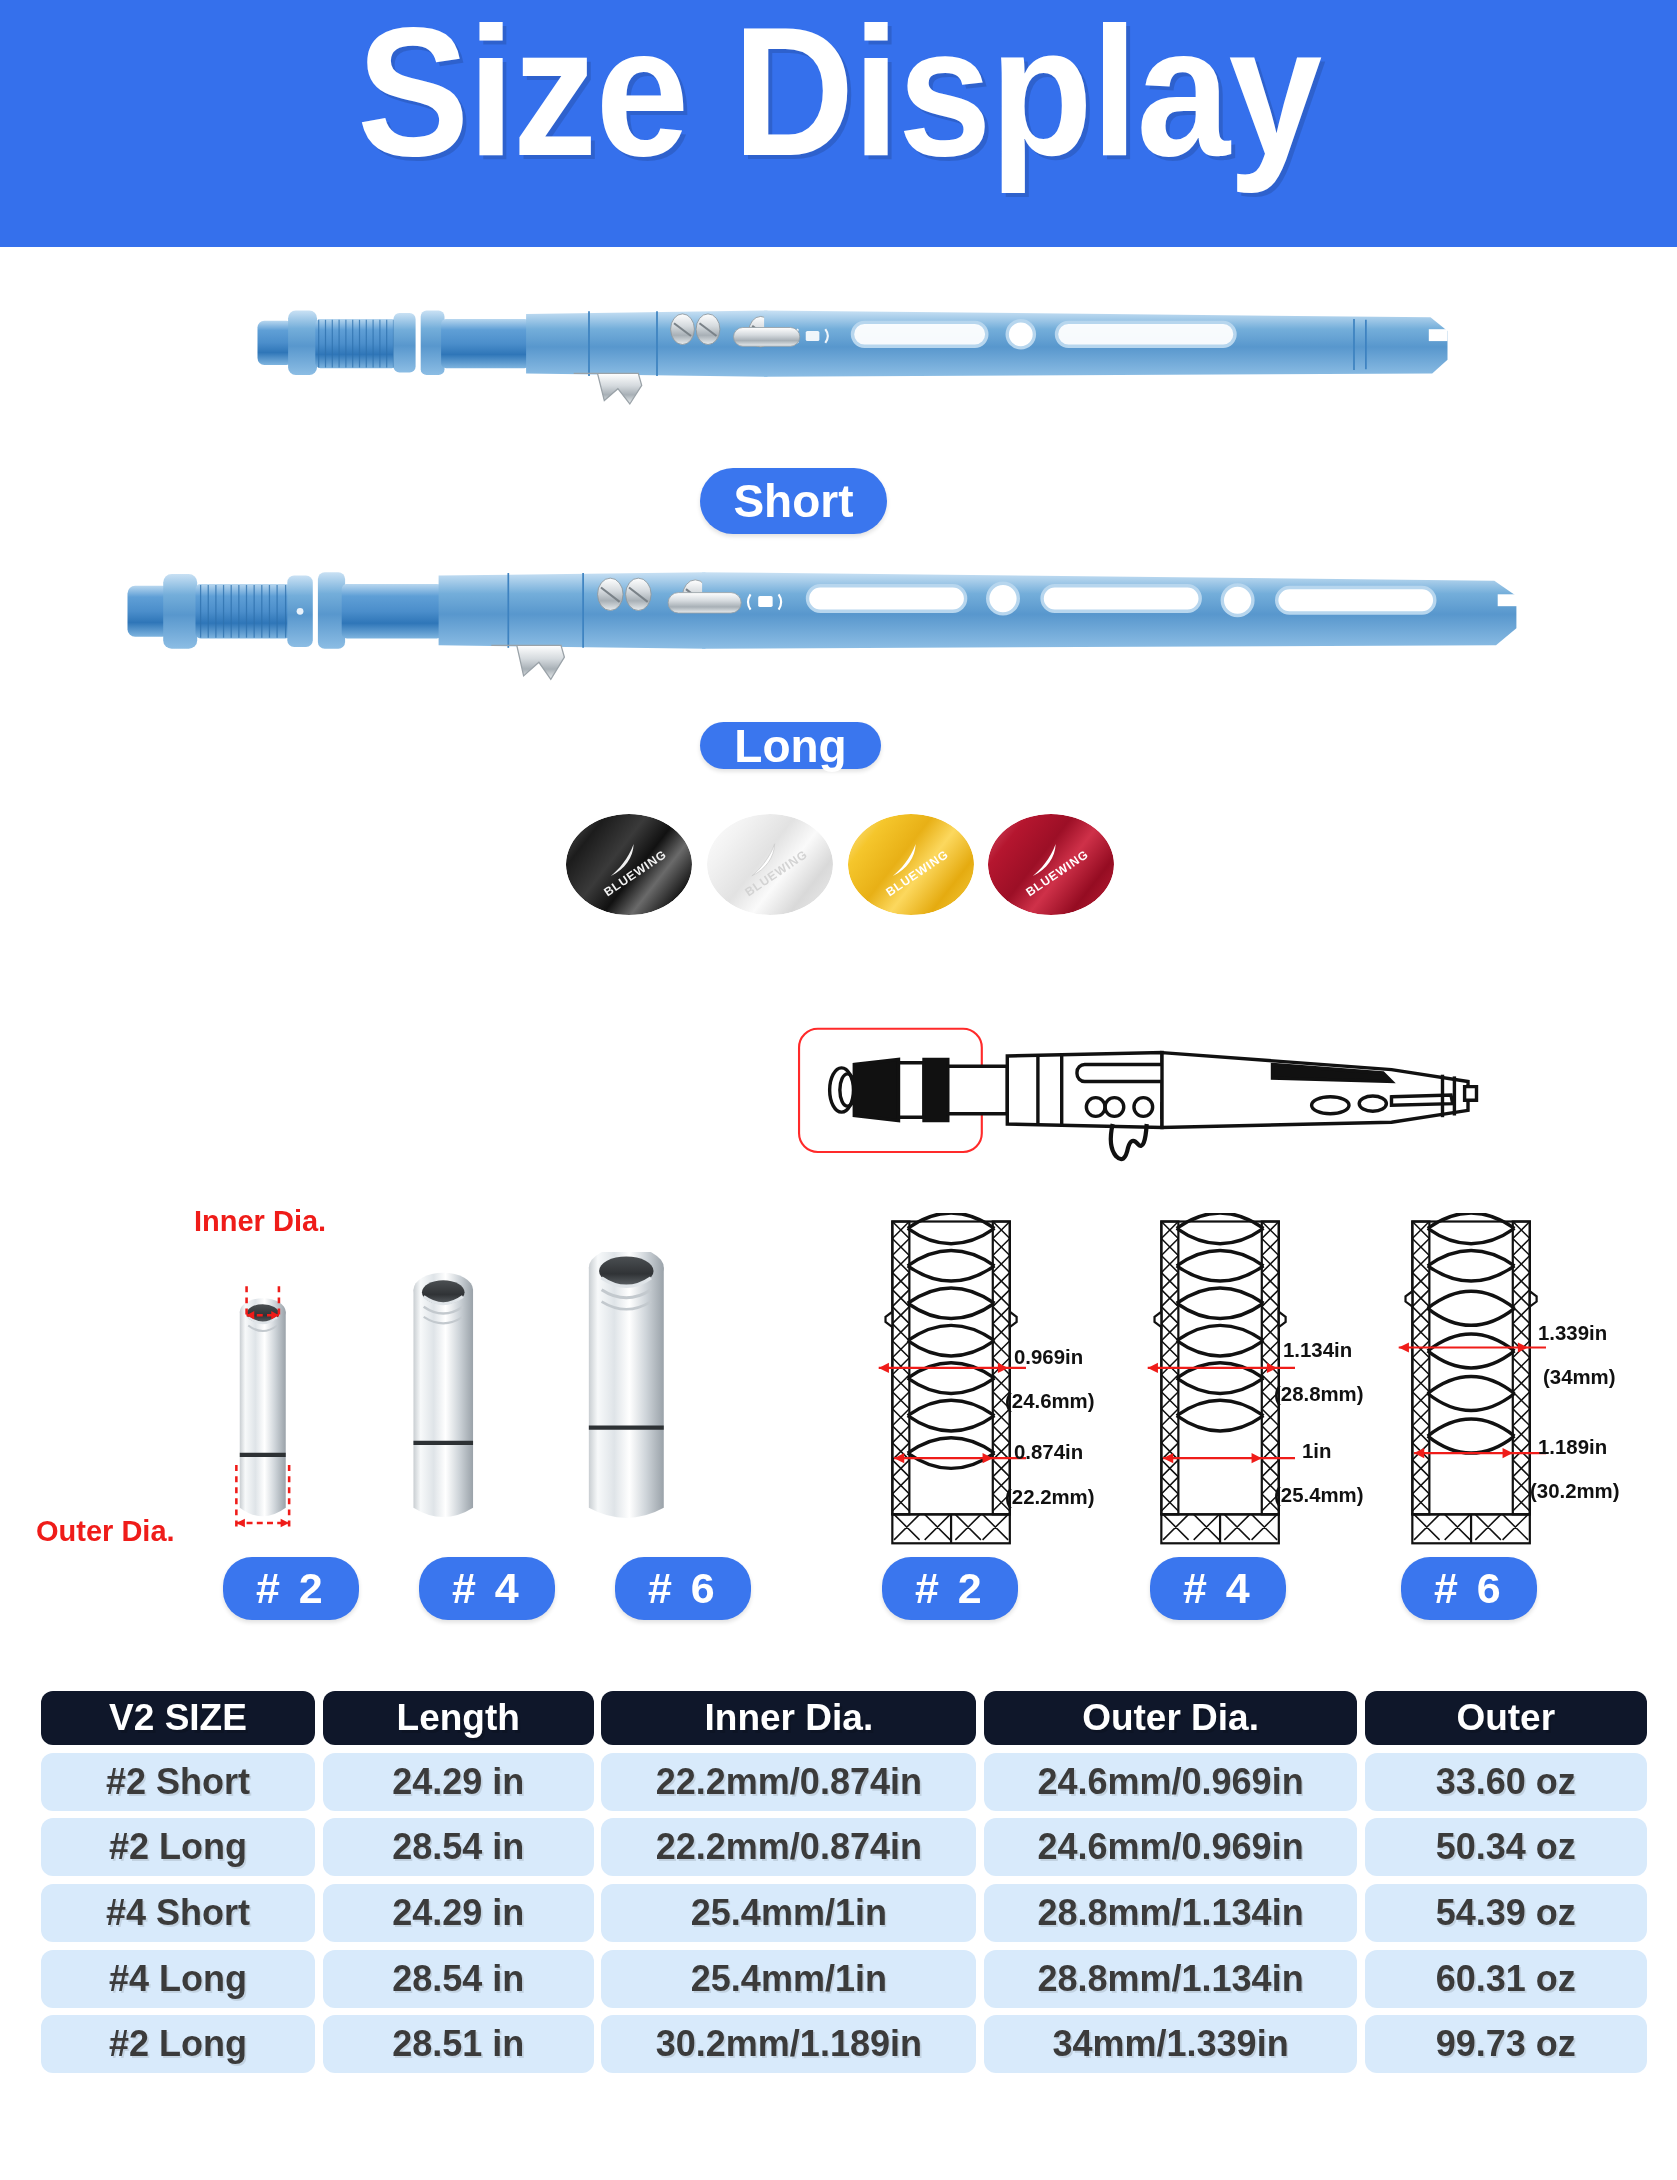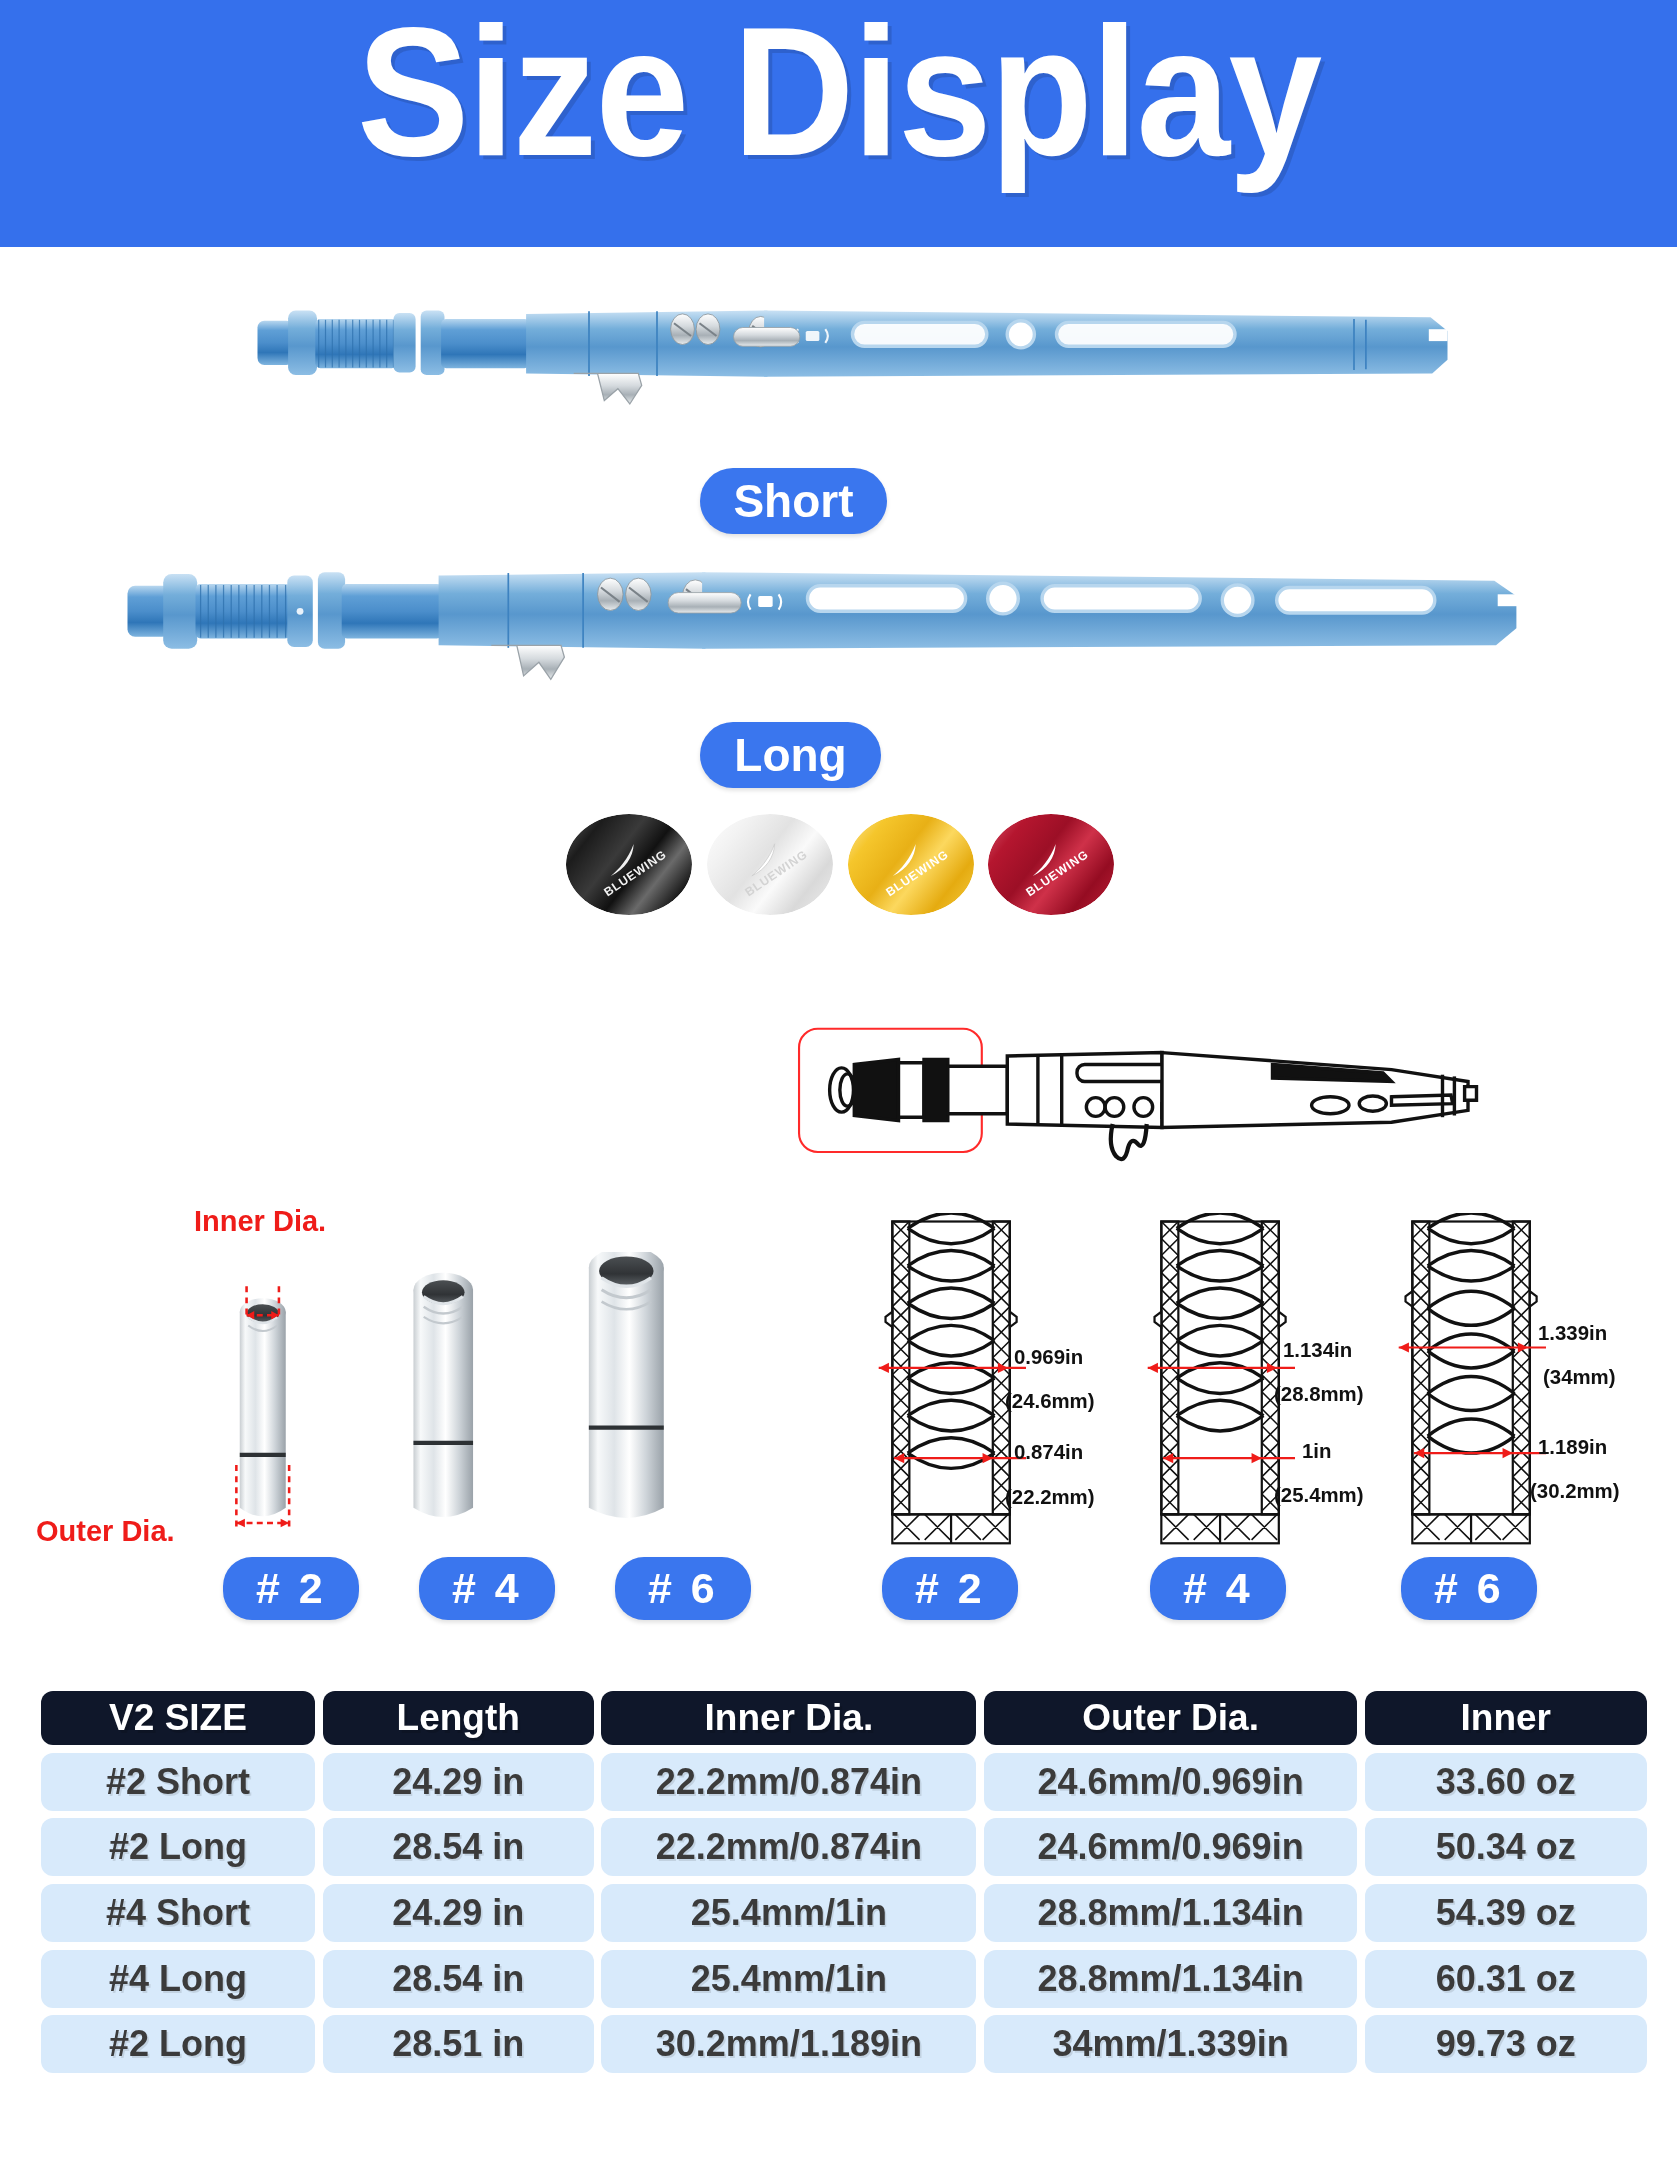--- a/index.html
+++ b/index.html
@@ -223,21 +223,21 @@
       <ellipse cx="1030" cy="63" rx="18" ry="18" fill="#ffffff" stroke="#b7d6ee" stroke-width="4"></ellipse>
       <rect x="1076" y="48" width="186" height="30" rx="15" fill="#ffffff"></rect>
       <rect x="1076" y="48" width="186" height="30" rx="15" fill="none" stroke="#b7d6ee" stroke-width="4"></rect>
       <ellipse cx="1306" cy="65" rx="18" ry="18" fill="#ffffff" stroke="#b7d6ee" stroke-width="4"></ellipse>
       <rect x="1352" y="50" width="186" height="30" rx="15" fill="#ffffff"></rect>
       <rect x="1352" y="50" width="186" height="30" rx="15" fill="none" stroke="#b7d6ee" stroke-width="4"></rect>
       <path d="M1612 58 L1636 58 L1636 72 L1612 72 Z" fill="#ffffff"></path>
     </svg>
   </div>
 
-  <div class="pill" style="left:700px; top:722px; width:181px; height:66px; font-size:46px;">
+  <div class="pill" style="left:700px; top:722px; width:181px; height:47px; font-size:46px;">
     <span>Long</span>
   </div>
 
   <div id="color-options">
     <div class="cap" style="left:426px; top:814px;">
       <div class="capface" style="background:linear-gradient(128deg,#e8f2fa 0%,#9fc9e8 18%,#63a6db 42%,#8dbfe6 58%,#d8e9f6 74%,#71add f 88%,#bcd9ef 100%);"></div>
       <div class="logo">
         <svg class="swoosh" viewBox="0 0 60 24">
           <path d="M2 20 C14 19 34 14 50 2 C40 16 22 23 2 20 Z" fill="#ffffff" opacity="0.92"></path>
         </svg>
@@ -606,21 +606,21 @@
   <div class="pill-size" style="left:1401px; top:1557px; width:136px; height:63px; font-size:43px;">
     <span># 6</span>
   </div>
 
   <div id="size-table">
     <div class="trow thead">
       <div class="cell c0">V2 SIZE</div>
       <div class="cell c1">Length</div>
       <div class="cell c2">Inner Dia.</div>
       <div class="cell c3">Outer Dia.</div>
-      <div class="cell c4">Inner</div>
+      <div class="cell c4">Outer</div>
     </div>
 
     <div class="trow tbody-row">
       <div class="cell c0">#2 Short</div>
       <div class="cell c1">24.29 in</div>
       <div class="cell c2">22.2mm/0.874in</div>
       <div class="cell c3">24.6mm/0.969in</div>
       <div class="cell c4">33.60 oz</div>
     </div>
     <div class="trow tbody-row">

